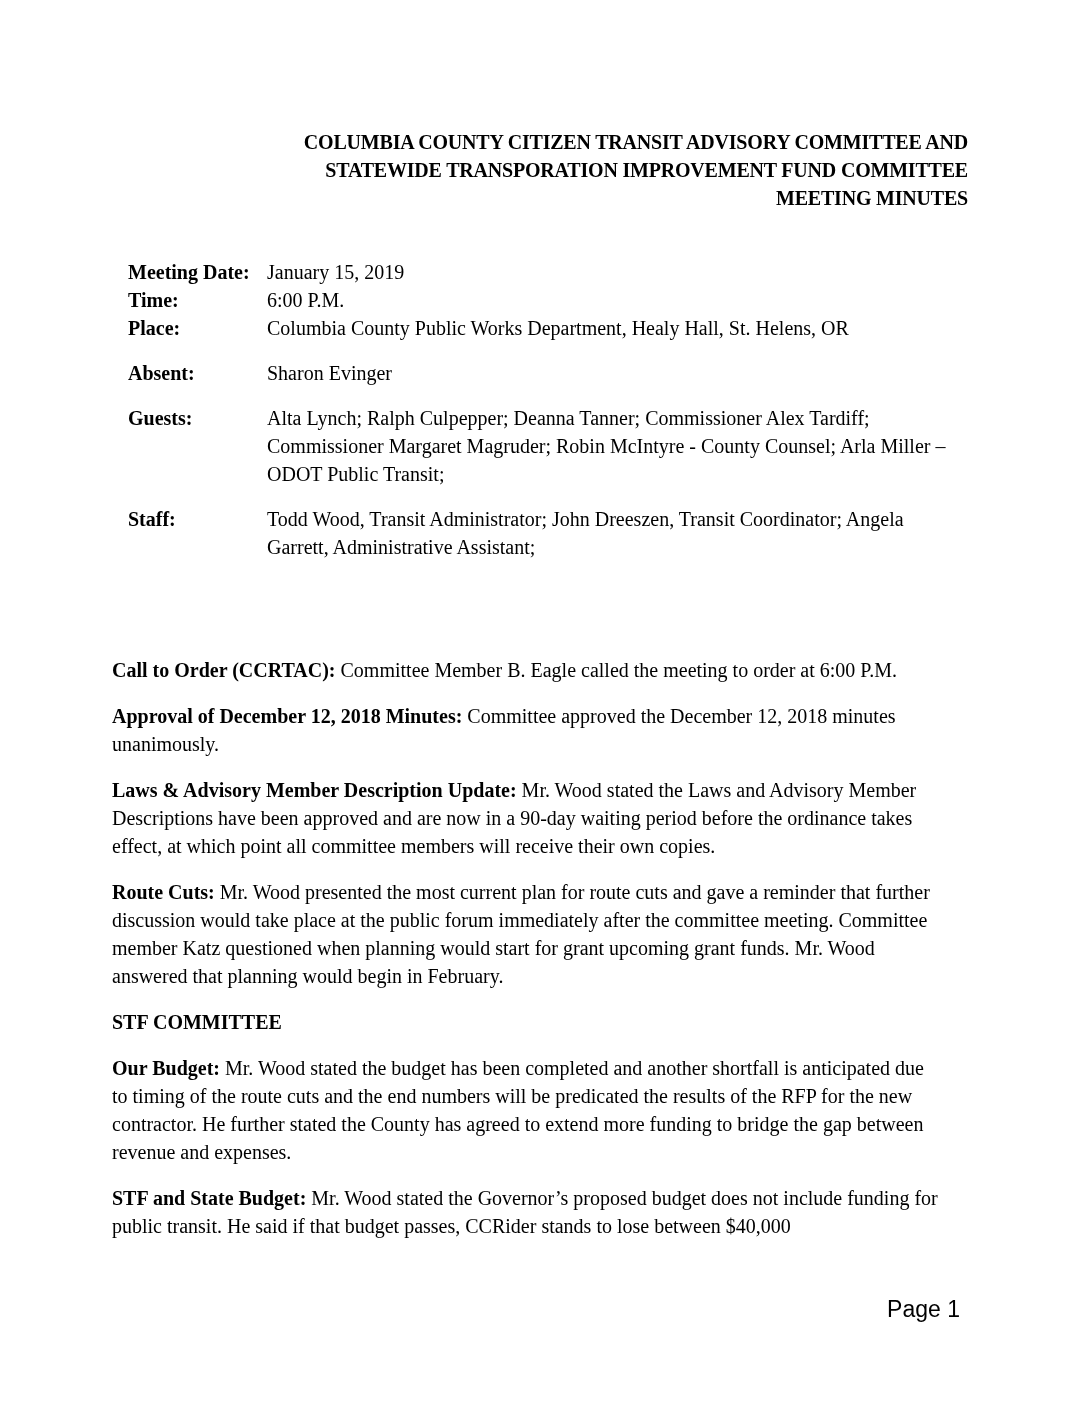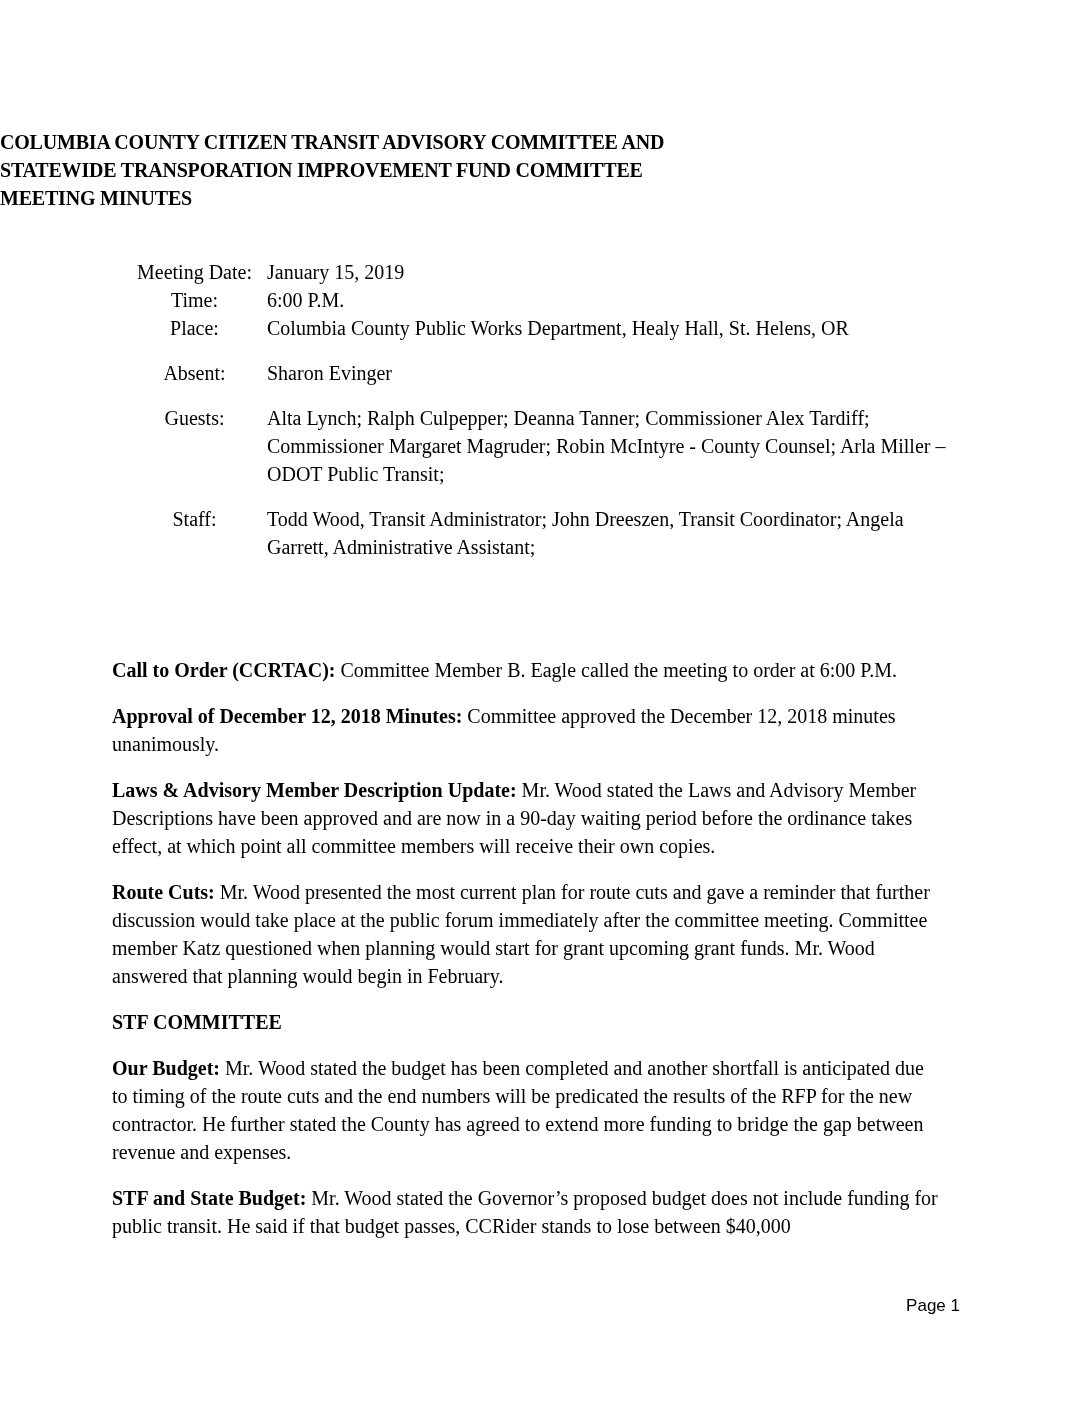--- a/index.html
+++ b/index.html
@@ -4,44 +4,44 @@
   <style>
     html, body { margin: 0; padding: 0; background: #ffffff; }
     body {
       width: 1088px; height: 1408px; position: relative; overflow: hidden;
       font-family: "Liberation Serif", "DejaVu Serif", serif;
       color: #000000;
     }
     .page { position: absolute; left: 0; top: 0; width: 1088px; height: 1408px; }
     .title {
       position: absolute; left: 0; top: 128px; width: 968px;
-      text-align: left; font-weight: bold; font-size: 20px; line-height: 28px;
+      text-align: right; font-weight: bold; font-size: 20px; line-height: 28px;
       letter-spacing: -0.2px;
     }
     .title div { white-space: nowrap; }
     .meta {
       position: absolute; left: 128px; top: 258px; width: 840px;
       font-size: 20px; line-height: 28px;
     }
     .meta-row { display: flex; }
-    .meta-label { width: 133px; font-weight: normal; flex: none; text-align: center; }
+    .meta-label { width: 133px; font-weight: bold; flex: none; }
     .meta-value { flex: 1; margin-left: 6px; }
     .gap-small { margin-top: 8px; }
     .gap-big { margin-top: 17px; }
     .body {
       position: absolute; left: 112px; top: 656px; width: 830px;
       font-size: 20px; line-height: 28px;
     }
     .para { margin: 0 0 18px 0; }
     .para b { font-weight: bold; }
     .section-heading { font-weight: bold; margin: 12px 0 18px 0; }
     .footer {
       position: absolute; right: 128px; top: 1296px;
       font-family: "Liberation Sans", "DejaVu Sans", sans-serif;
-      font-size: 17px;
+      font-size: 23px;
     }
   </style>
 </head>
 <body>
 
 <div class="page">
 
   <div class="title">
     <div>COLUMBIA COUNTY CITIZEN TRANSIT ADVISORY COMMITTEE AND</div>
     <div>STATEWIDE TRANSPORATION IMPROVEMENT FUND COMMITTEE</div>

